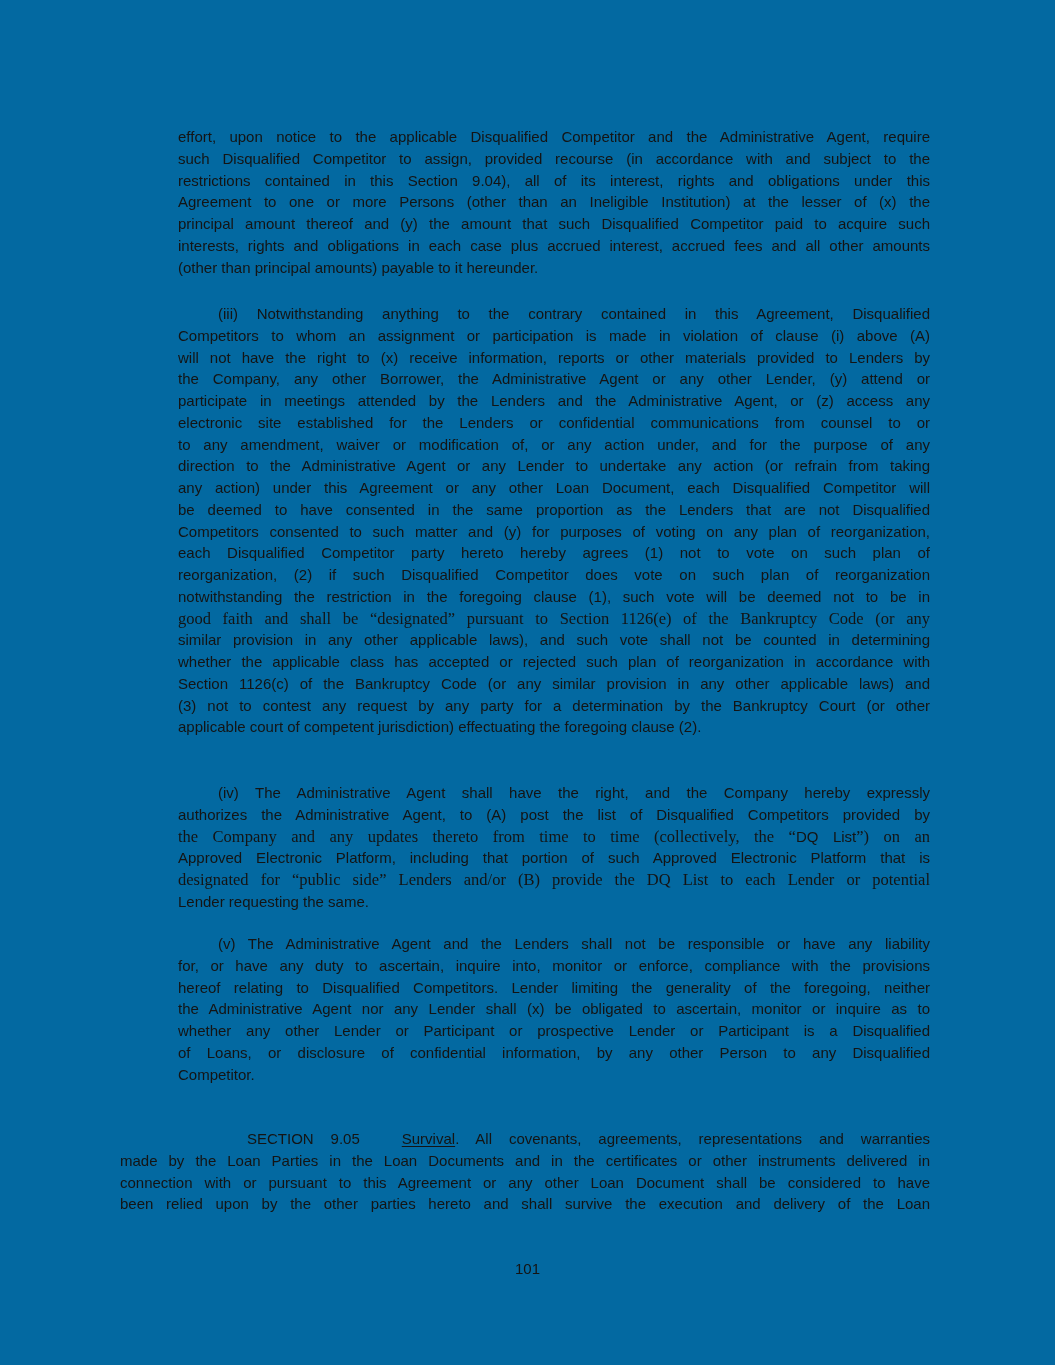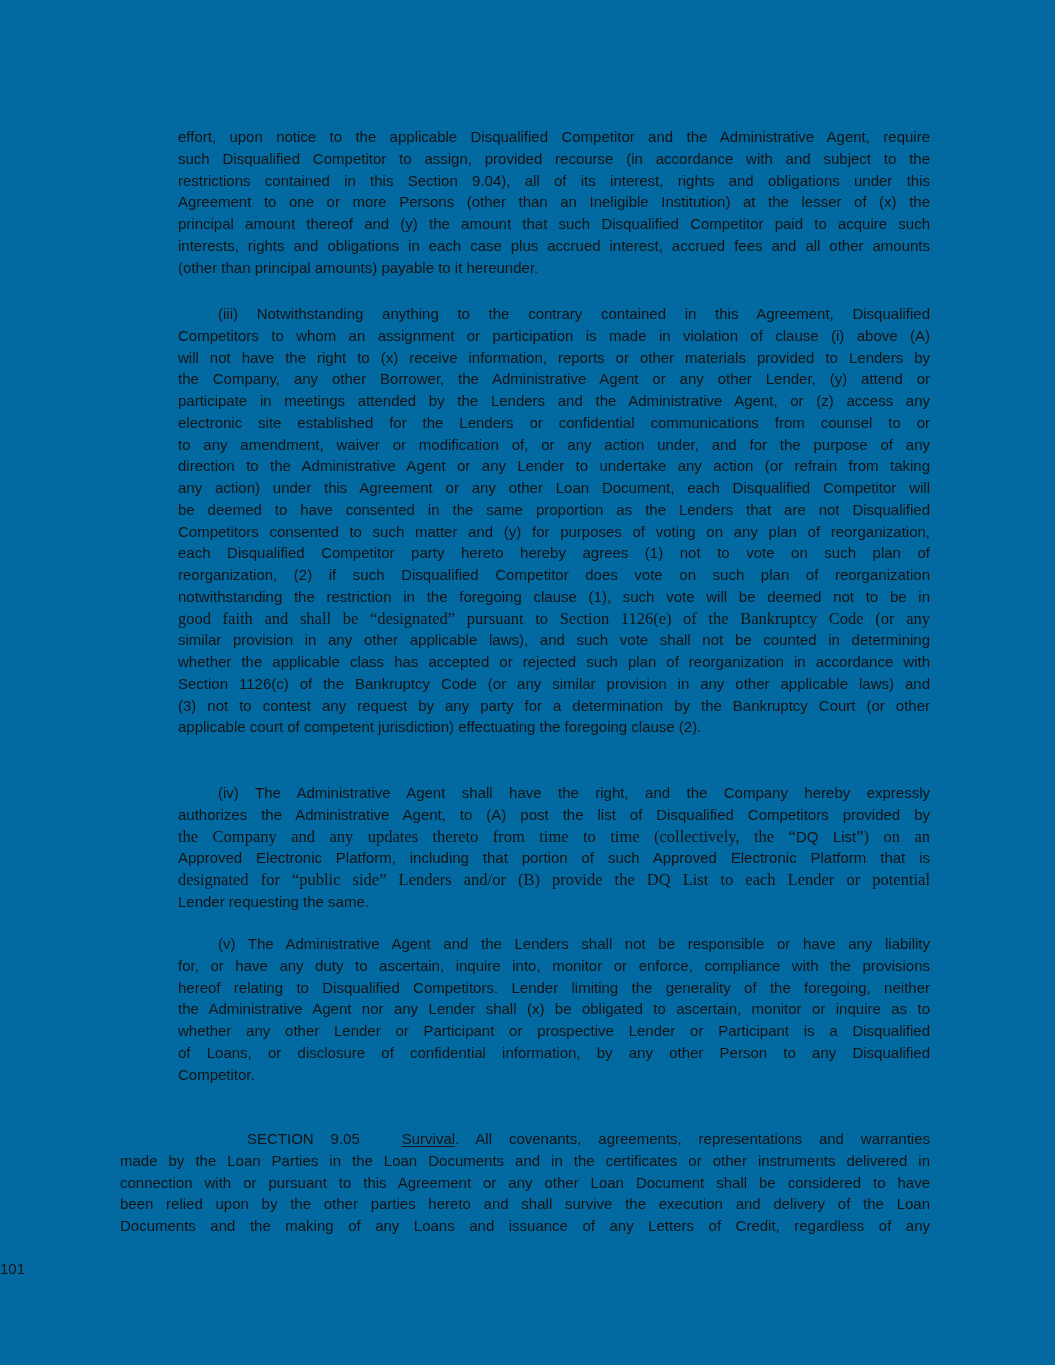--- a/index.html
+++ b/index.html
@@ -13,21 +13,21 @@
   #p5{top:1128px;left:120px;width:810px;}
   .ln{font-size:15px;line-height:21.75px;text-align:justify;text-align-last:justify;
       max-height:22px;overflow:hidden;white-space:normal;}
   .ln.last{text-align-last:left;}
   .ln.indent{text-indent:40px;}
   .ln.serif{font-family:"Liberation Serif",serif;font-size:16.5px;}
   .dq{font-family:"Liberation Sans",sans-serif;font-size:15px;text-underline-offset:2px;}
   .p5first{text-indent:127px;}
   .tab{display:inline-block;width:42px;}
   .u{text-decoration:underline;text-underline-offset:2px;}
-  .pageno{position:absolute;top:1258px;left:0;width:100%;text-align:left;
+  .pageno{position:absolute;top:1258px;left:0;width:100%;text-align:center;
           font-size:15px;line-height:21.75px;}
 </style>
 </head>
 <body>
 
 <div class="page">
 
   <div class="para" id="p1">
     <div class="ln">effort, upon notice to the applicable Disqualified Competitor and the Administrative Agent, require</div>
     <div class="ln">such Disqualified Competitor to assign, provided recourse (in accordance with and subject to the</div>
@@ -78,18 +78,17 @@
     <div class="ln">whether any other Lender or Participant or prospective Lender or Participant is a Disqualified</div>
     <div class="ln">of Loans, or disclosure of confidential information, by any other Person to any Disqualified</div>
     <div class="ln last">Competitor.</div>
   </div>
 
   <div class="para" id="p5">
     <div class="ln p5first"><span>SECTION 9.05</span><span class="tab"></span><span class="u">Survival</span><span>.  All covenants, agreements, representations and warranties</span></div>
     <div class="ln">made by the Loan Parties in the Loan Documents and in the certificates or other instruments delivered in</div>
     <div class="ln">connection with or pursuant to this Agreement or any other Loan Document shall be considered to have</div>
     <div class="ln">been relied upon by the other parties hereto and shall survive the execution and delivery of the Loan</div>
-    <div class="ln">Documents and the making of any Loans and issuance of any Letters of Credit, regardless of any</div>
   </div>
 
   <div class="pageno">101</div>
 
 </div>
 
 </body></html>

